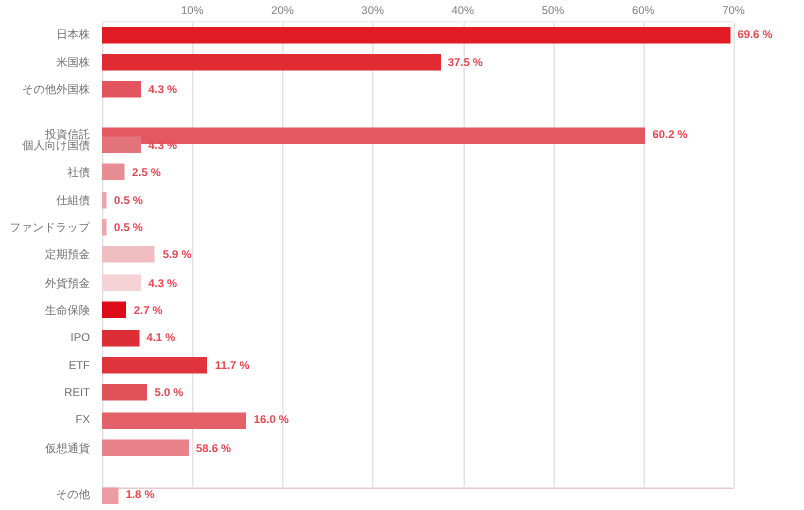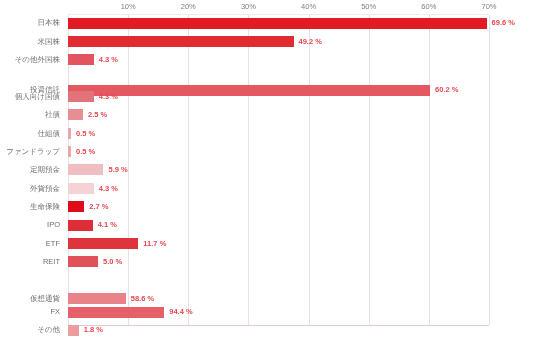--- a/index.html
+++ b/index.html
@@ -107,21 +107,21 @@
         <div class="cat-label" style="color: rgb(110, 110, 110);">日本株</div>
         <div class="bar-wrap">
           <div class="bar" title="日本株 69.6 %" style="width: 418.594px; background: rgb(224, 27, 36);"></div>
           <span class="bar-value" style="color: rgb(232, 70, 79);">69.6 %</span>
         </div>
       </div>
       <div class="row" style="top: 18.3529px; height: 18.3529px;">
         <div class="cat-label" style="color: rgb(110, 110, 110);">米国株</div>
         <div class="bar-wrap">
           <div class="bar" title="米国株 37.5 %" style="width: 225.536px; background: rgb(224, 43, 51);"></div>
-          <span class="bar-value" style="color: rgb(232, 70, 79);">49.2 %</span>
+          <span class="bar-value" style="color: rgb(232, 70, 79);">37.5 %</span>
         </div>
       </div>
       <div class="row" style="top: 36.7059px; height: 18.3529px;">
         <div class="cat-label" style="color: rgb(110, 110, 110);">その他外国株</div>
         <div class="bar-wrap">
           <div class="bar" title="その他外国株 4.3 %" style="width: 25.8614px; background: rgb(226, 85, 94);"></div>
           <span class="bar-value" style="color: rgb(232, 70, 79);">4.3 %</span>
         </div>
       </div>
       <div class="row" style="top: 55.0588px; height: 18.3529px; margin-top: 12px;">
@@ -194,25 +194,25 @@
           <span class="bar-value" style="color: rgb(232, 70, 79);">11.7 %</span>
         </div>
       </div>
       <div class="row" style="top: 238.588px; height: 18.3529px;">
         <div class="cat-label" style="color: rgb(110, 110, 110);">REIT</div>
         <div class="bar-wrap">
           <div class="bar" title="REIT 5.0 %" style="width: 30.0714px; background: rgb(225, 81, 89);"></div>
           <span class="bar-value" style="color: rgb(232, 70, 79);">5.0 %</span>
         </div>
       </div>
-      <div class="row" style="top: 256.941px; height: 18.3529px; margin-top: 32px;">
+      <div class="row" style="top: 256.941px; height: 18.3529px;">
         <div class="cat-label" style="color: rgb(110, 110, 110);">FX</div>
         <div class="bar-wrap">
           <div class="bar" title="FX 16.0 %" style="width: 96.2286px; background: rgb(228, 97, 105);"></div>
-          <span class="bar-value" style="color: rgb(232, 70, 79);">94.4 %</span>
+          <span class="bar-value" style="color: rgb(232, 70, 79);">16.0 %</span>
         </div>
       </div>
       <div class="row" style="top: 275.294px; height: 18.3529px;">
         <div class="cat-label" style="color: rgb(110, 110, 110);">仮想通貨</div>
         <div class="bar-wrap">
           <div class="bar" title="仮想通貨 9.6 %" style="width: 57.7371px; background: rgb(232, 131, 138);"></div>
           <span class="bar-value" style="color: rgb(232, 70, 79);">58.6 %</span>
         </div>
       </div>
       <div class="row" style="top: 279px; height: 18.3529px; margin-top: 28px;">

